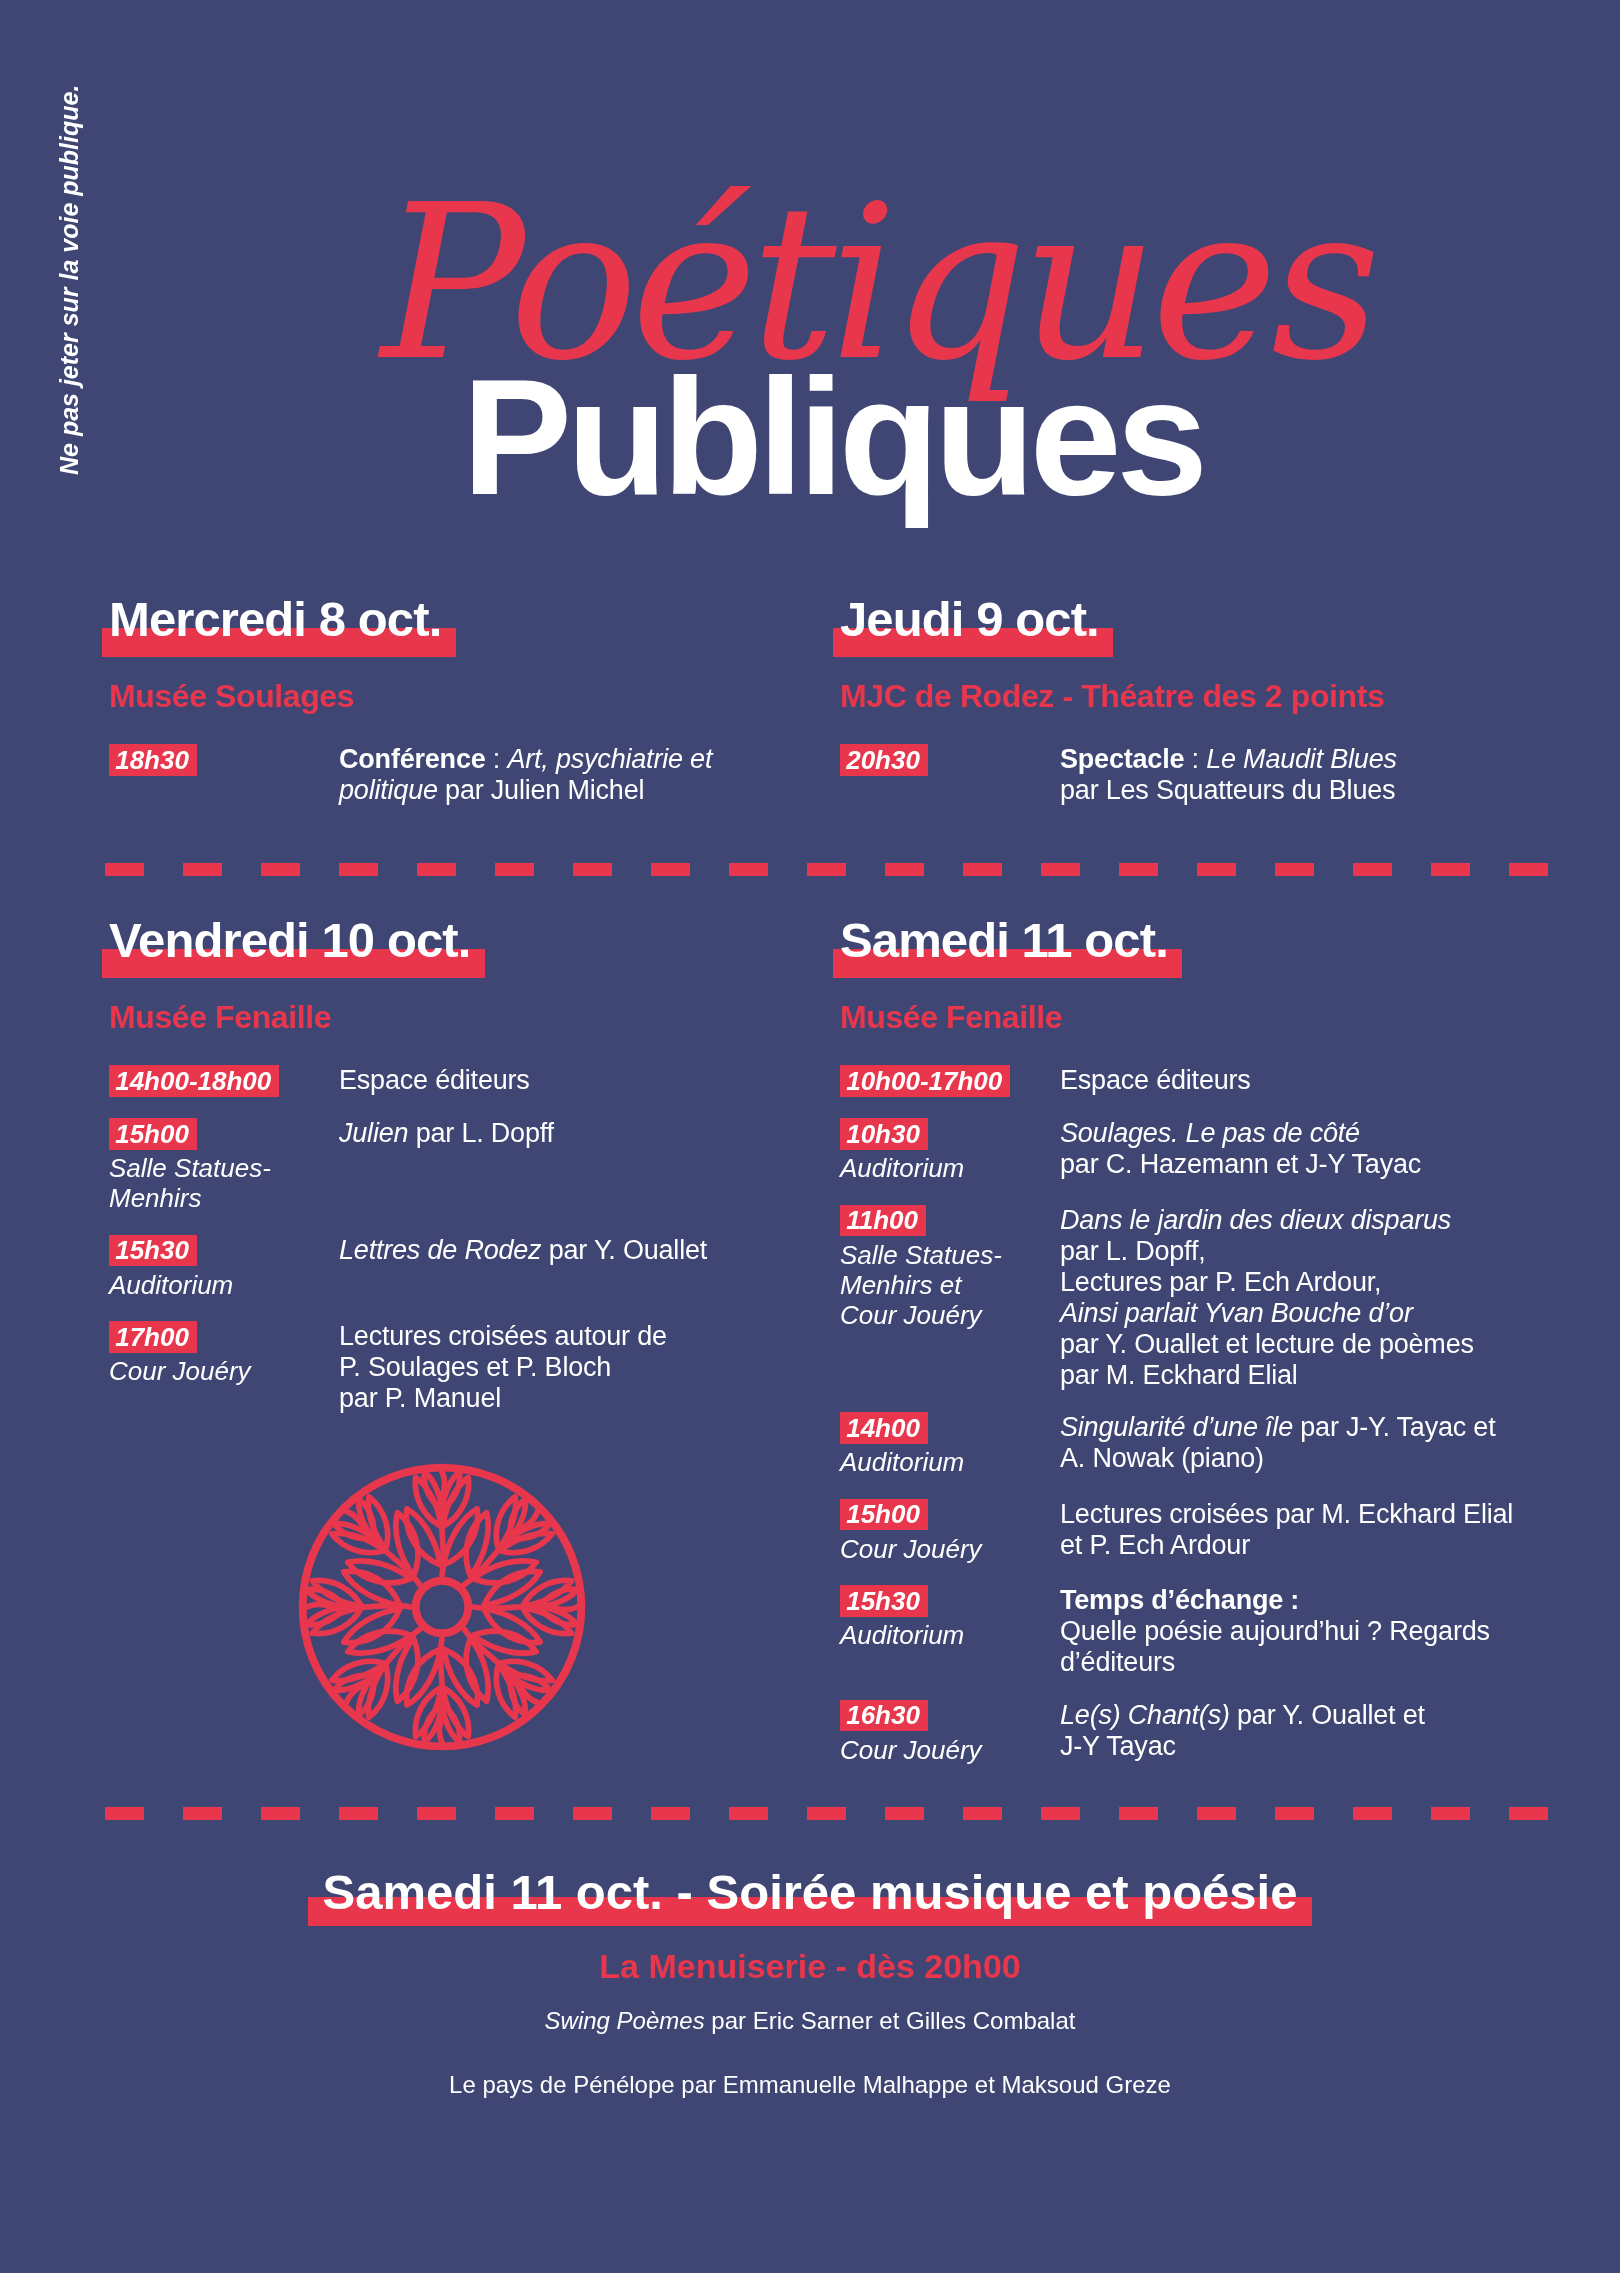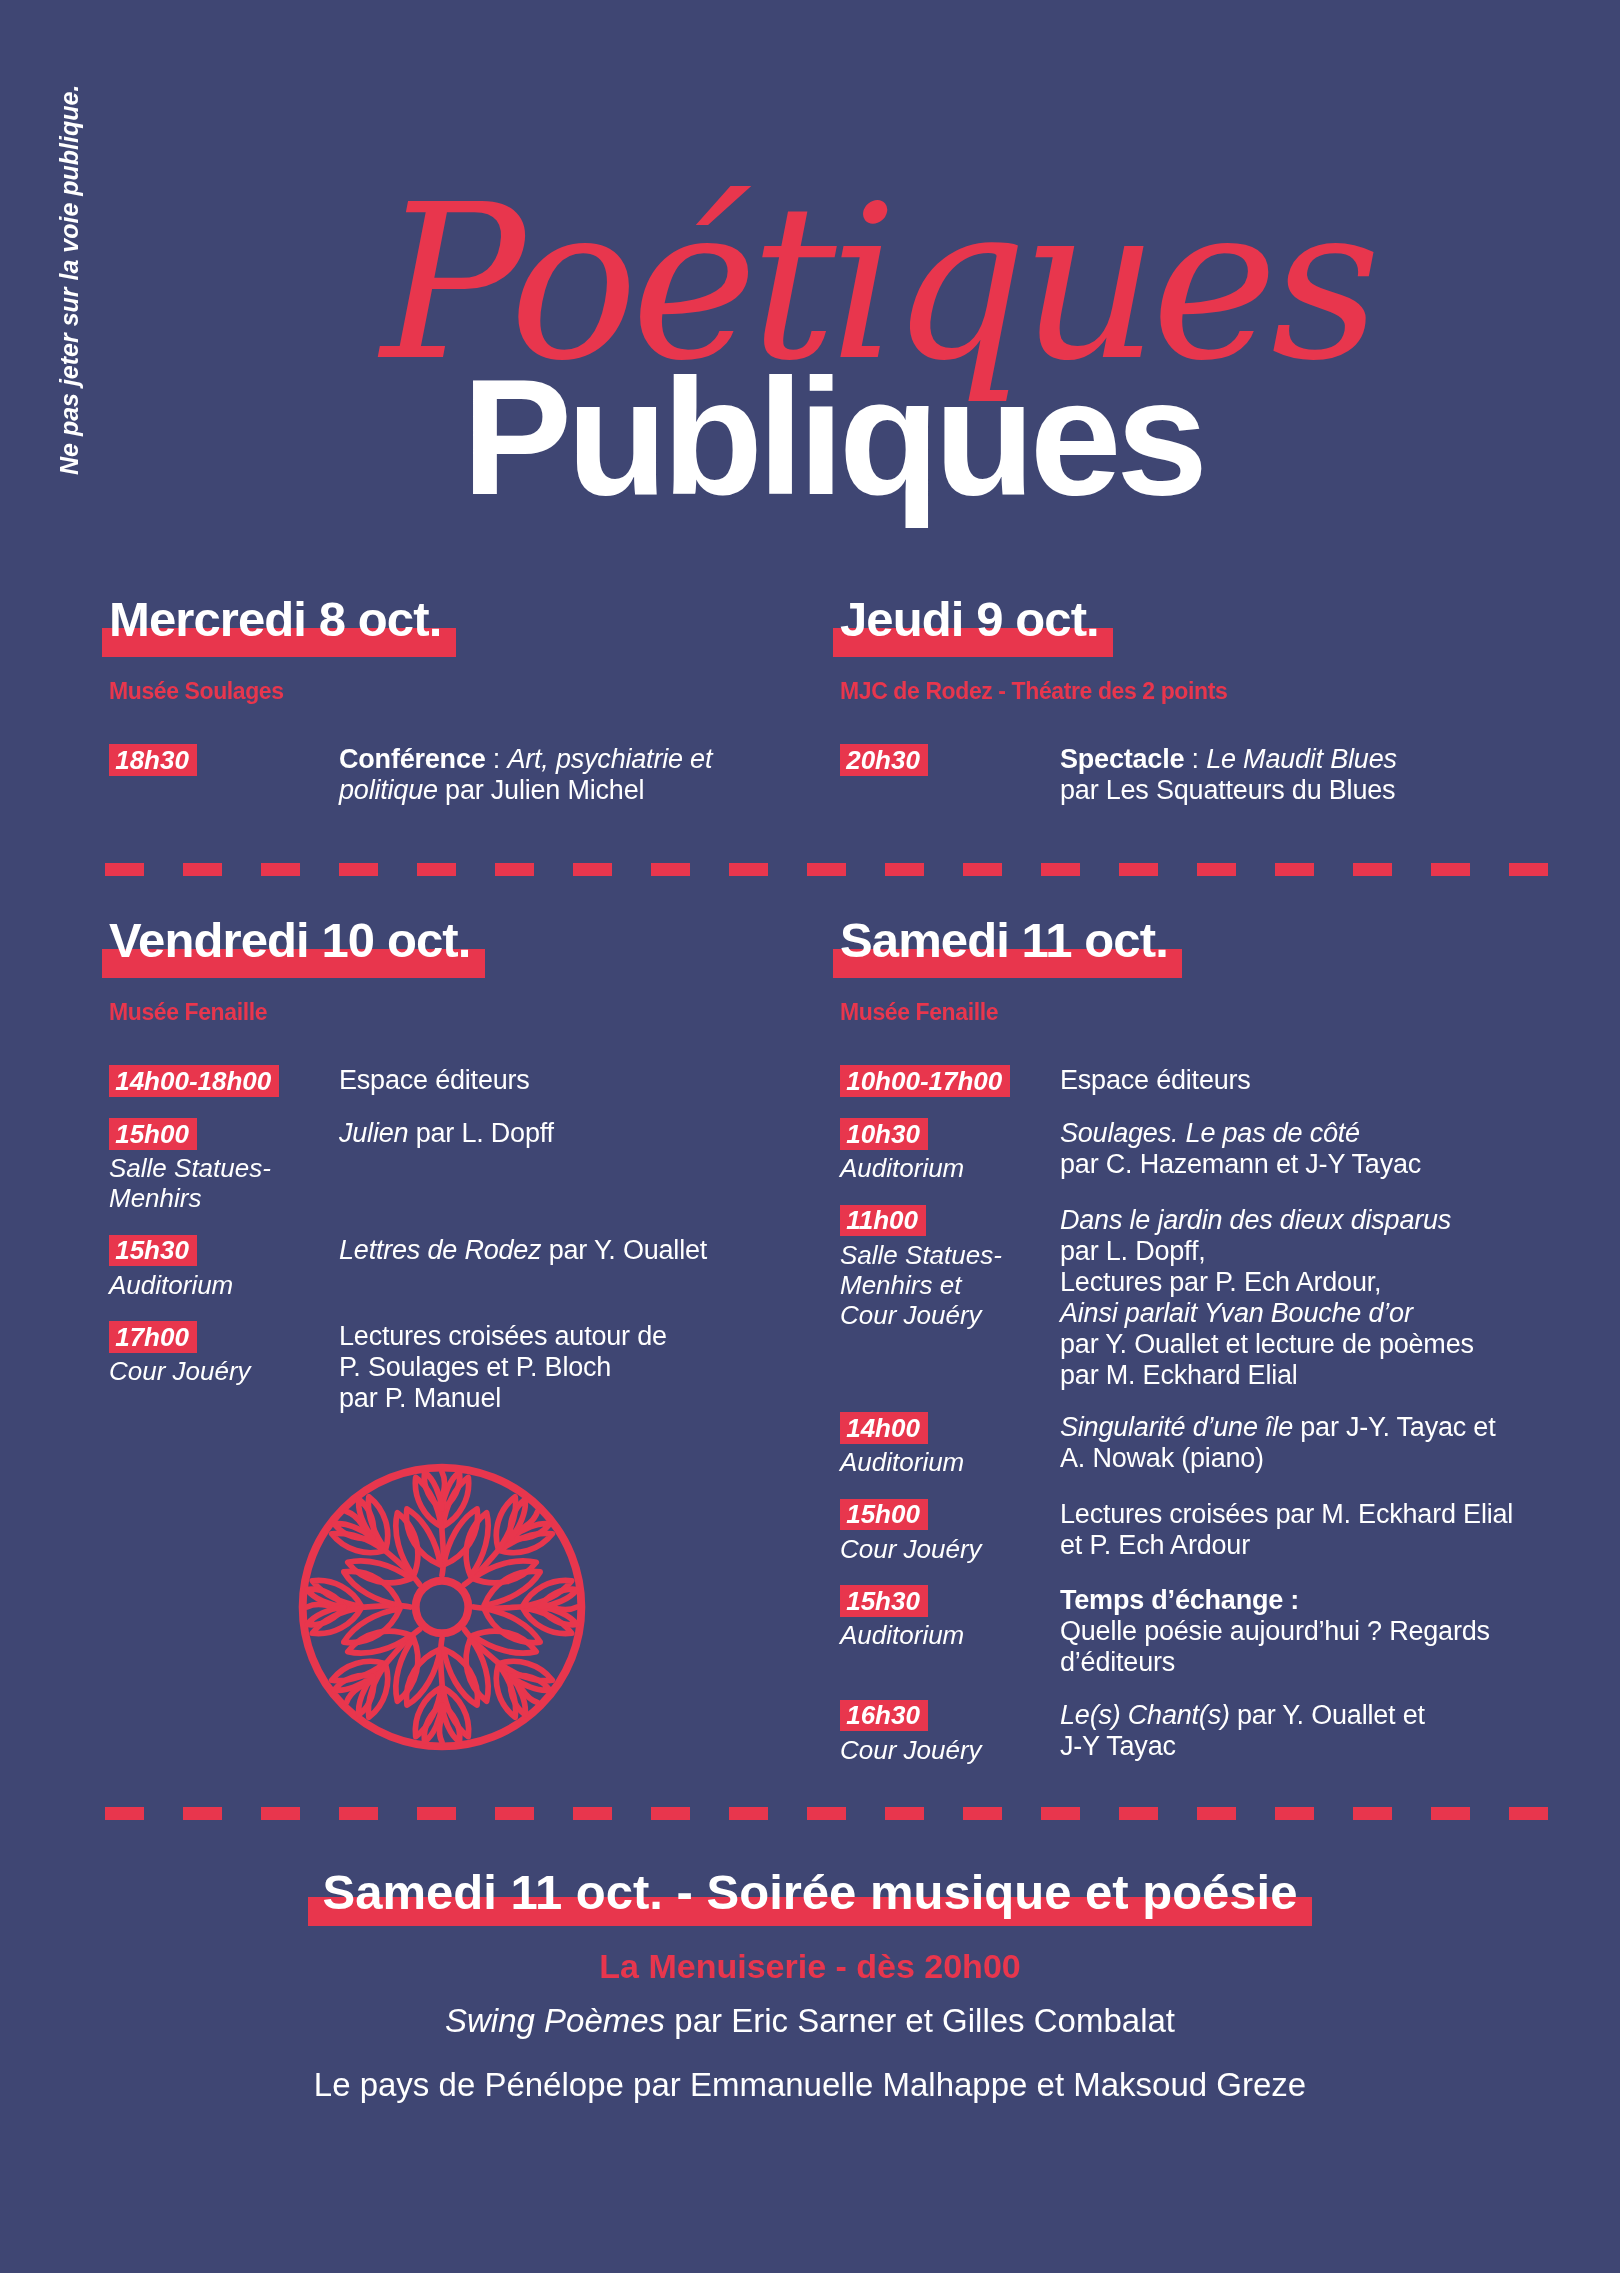--- a/index.html
+++ b/index.html
@@ -72,21 +72,21 @@
     position:absolute;
     left:-7.1px;right:-14.3px;
     top:33px;height:28.5px;
     background:var(--red);
     z-index:0;
   }
   .venue{
     position:absolute;
     top:84px;left:0;
     font-weight:600;
-    font-size:23px;
+    font-size:32px;
     line-height:1.1;
     letter-spacing:-0.4px;
     color:var(--red);
     white-space:nowrap;
   }
   .events{position:absolute;top:149px;left:0;width:100%;}
   .event{display:flex;margin-bottom:21.4px;align-items:flex-start;}
   .time-col{width:219px;flex:none;}
   .col-right .time-col{width:209px;}
   .badge{
@@ -144,21 +144,21 @@
     background:var(--red);z-index:0;
   }
   .finale-venue{
     position:absolute;left:0;top:1947px;width:100%;
     text-align:center;
     font-weight:600;
     font-size:34px;
     color:var(--red);
   }
   .finale-lines{position:absolute;left:0;top:2005px;width:100%;text-align:center;}
-  .fin-line{font-size:33px;line-height:31px;}
+  .fin-line{font-size:24px;line-height:31px;}
   .fin-line + .fin-line{margin-top:33px;}
   .fin-line:nth-child(3){margin-top:38px;}
 </style>
 </head>
 <body>
 
 <div class="side-note">Ne pas jeter sur la voie publique.</div>
 
 <div class="t-script">Poétiques</div>
 <div class="t-solid">Publiques</div>

